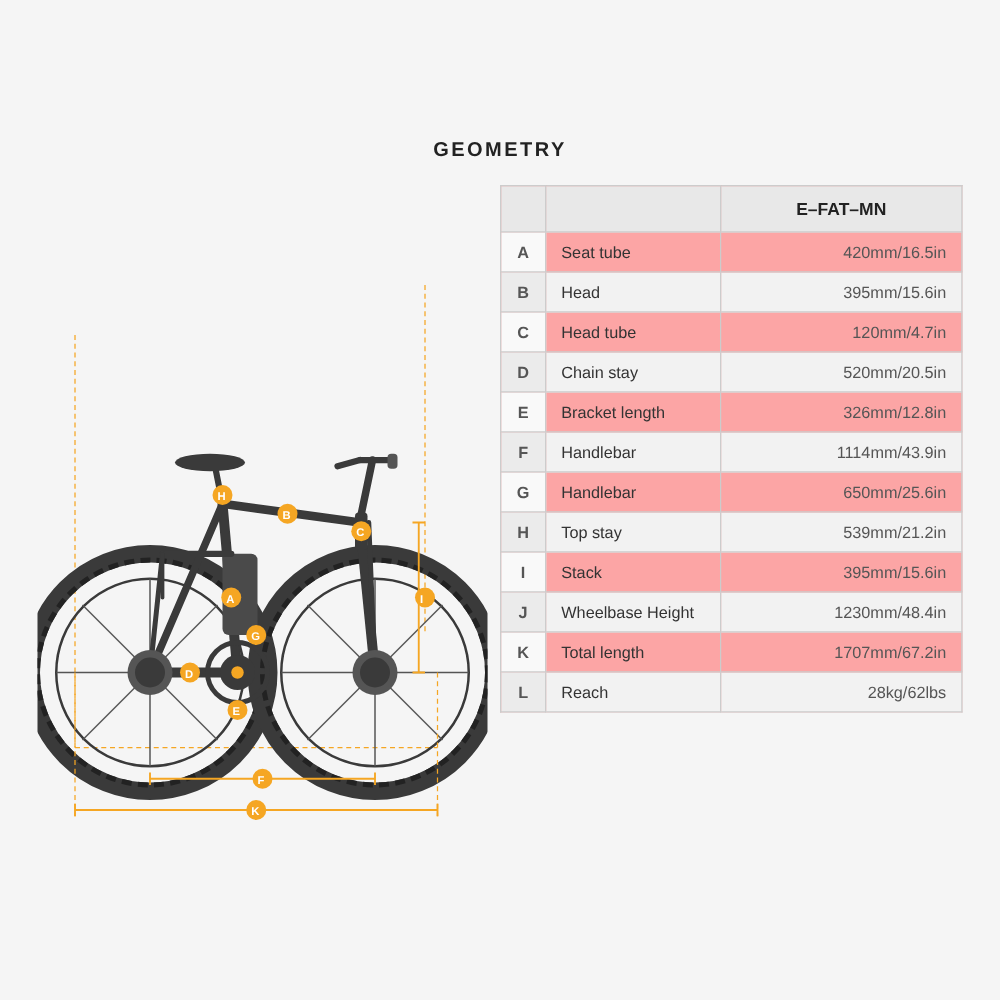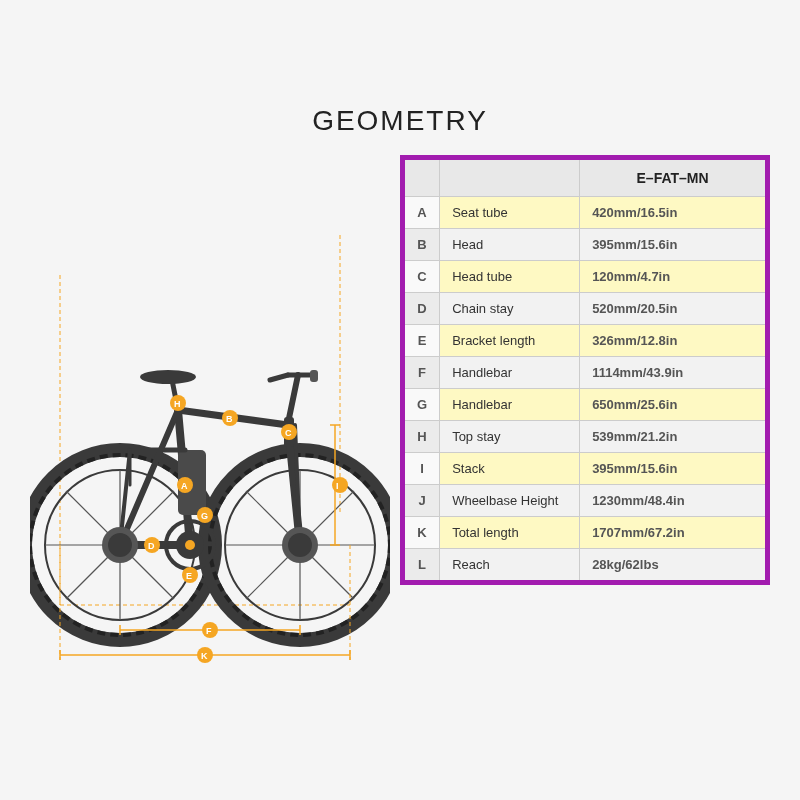--- a/index.html
+++ b/index.html
@@ -15,22 +15,22 @@
     }
 
     .container {
       width: 780px;
       background: #f5f5f5;
       padding: 20px;
     }
 
     .title {
       text-align: center;
-      font-size: 28px;
-      font-weight: 400;
+      font-size: 16px;
+      font-weight: 700;
       letter-spacing: 2px;
       margin-bottom: 18px;
       color: #222;
     }
 
     .content {
       display: flex;
       flex-direction: row;
       align-items: flex-start;
       gap: 10px;
@@ -51,22 +51,22 @@
       height: 100%;
     }
 
     .table-section {
       flex: 1;
     }
 
     table {
       width: 100%;
       border-collapse: collapse;
-      background: #fef9c3;
-      border: 5px solid #a21caf;
+      background: #fca5a5;
+      border: 1px solid #a21caf;
     }
 
     thead tr th {
       background: #e8e8e8;
       padding: 10px 12px;
       font-size: 14px;
       font-weight: bold;
       text-align: center;
       border: 1px solid #ccc;
       color: #222;
@@ -87,23 +87,22 @@
     }
 
     tbody tr td:first-child {
       font-weight: bold;
       text-align: center;
       color: #555;
       background: #f9f9f9;
     }
 
     tbody tr td:last-child {
-      text-align: left;
+      text-align: right;
       color: #555;
-      font-weight: bold;
     }
 
     tbody tr:nth-child(even) td {
       background: #f2f2f2;
     }
     tbody tr:nth-child(even) td:first-child {
       background: #ebebeb;
     }
   </style>
 </head>

